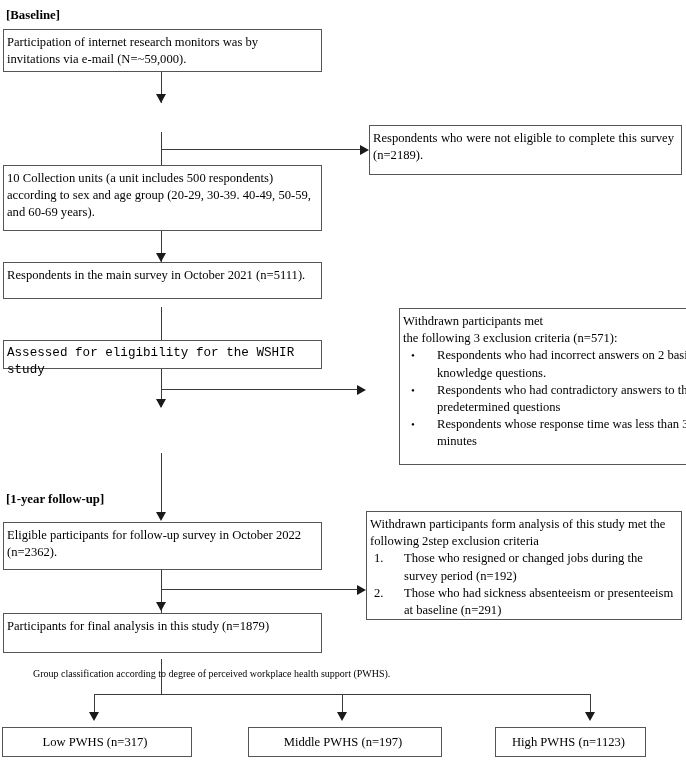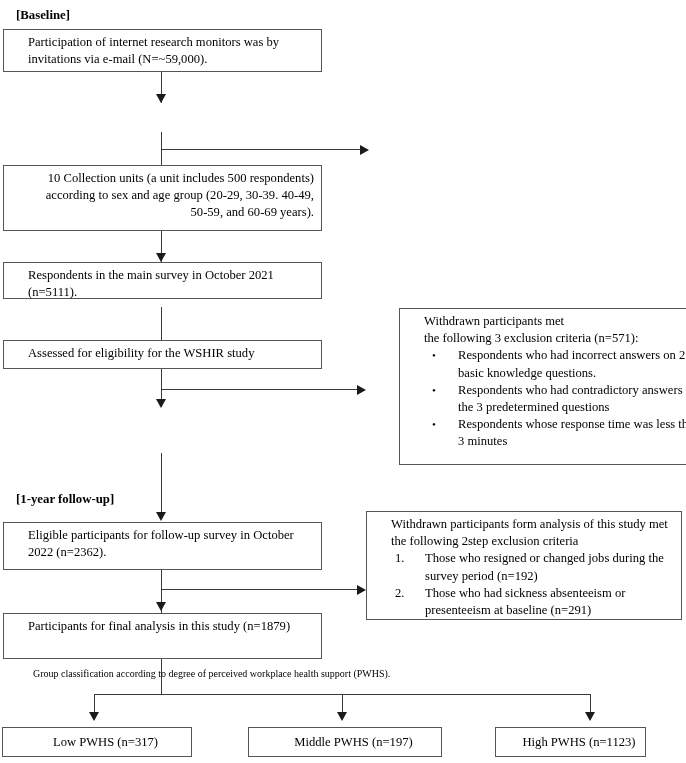--- a/index.html
+++ b/index.html
@@ -15,29 +15,28 @@
     font-family: "Liberation Serif", "DejaVu Serif", serif;
     font-size: 12.6px;
     color: #000000;
     overflow: hidden;
   }
   .box {
     position: absolute;
     box-sizing: border-box;
     border: 1.2px solid #555555;
     background: #ffffff;
-    padding: 4px 7px 3px 24px;
+    padding: 4px 7px 3px 3px;
     line-height: 17.2px;
   }
   .section-label {
     position: absolute;
     font-weight: bold;
     font-size: 12.8px;
     white-space: nowrap;
-    margin-left: 10px;
   }
   .plain-text {
     position: absolute;
     white-space: nowrap;
     font-size: 10px;
   }
   
   .vline {
     position: absolute;
     width: 0;
@@ -98,31 +97,32 @@
   <div class="box" style="left:3px; top:29px; width:319px; height:43px;">Participation of internet research monitors was by invitations via e-mail (N=~59,000).</div>
 
   <div class="vline" style="left:161px; top:72px; height:31px;"></div>
   <div class="arrow-down" style="left:156px; top:94px;"></div>
 
 
   <div class="vline" style="left:161px; top:132px; height:33px;"></div>
   <div class="hline" style="left:161px; top:149px; width:204px;"></div>
   <div class="arrow-right" style="left:360px; top:145px;"></div>
 
+  <div class="box" style="left:369px; top:125px; width:313px; height:50px; text-align:justify;">Respondents who were not eligible to complete this survey (n=2189).</div>
 
-  <div class="box" style="left:3px; top:165px; width:319px; height:66px;text-align:right;">10 Collection units (a unit includes 500 respondents) according to sex and age group (20-29, 30-39. 40-49, 50-59, and 60-69 years).</div>
+  <div class="box" style="left:3px; top:165px; width:319px; height:66px;">10 Collection units (a unit includes 500 respondents) according to sex and age group (20-29, 30-39. 40-49, 50-59, and 60-69 years).</div>
 
   <div class="vline" style="left:161px; top:231px; height:31px;"></div>
   <div class="arrow-down" style="left:156px; top:253px;"></div>
 
   <div class="box" style="left:3px; top:262px; width:319px; height:37px;">Respondents in the main survey in October 2021 (n=5111).</div>
 
   <div class="vline" style="left:161px; top:307px; height:33px;"></div>
 
-  <div class="box" style="left:3px; top:340px; width:319px; height:29px;">Assessed for eligibility for the WSHIR study</div>
+  <div class="box" style="left:3px; top:340px; width:319px; height:29px;font-family:Liberation Mono, monospace;">Assessed for eligibility for the WSHIR study</div>
 
   <div class="vline" style="left:161px; top:369px; height:38px;"></div>
   <div class="hline" style="left:161px; top:389px; width:201px;"></div>
   <div class="arrow-right" style="left:357px; top:385px;"></div>
   <div class="arrow-down" style="left:156px; top:399px;"></div>
 
   <div class="box" style="left:366px; top:308px; width:316px; height:157px;margin-left:33px;">
     <span class="lead-line">Withdrawn participants met</span>
     <span class="lead-line">the following 3 exclusion criteria (n=571):</span>
     <ul class="blist">
@@ -161,21 +161,21 @@
         <span class="marker num">1.</span>
         <span>Those who resigned or changed jobs during the survey period (n=192)</span>
       </li>
       <li>
         <span class="marker num">2.</span>
         <span>Those who had sickness absenteeism or presenteeism at baseline (n=291)</span>
       </li>
     </ul>
   </div>
 
-  <div class="box" style="left:3px; top:613px; width:319px; height:46px;">Participants for final analysis in this study (n=1879)</div>
+  <div class="box" style="left:3px; top:613px; width:319px; height:40px;">Participants for final analysis in this study (n=1879)</div>
 
   <div class="vline" style="left:161px; top:659px; height:36px;"></div>
 
   <div class="plain-text" style="left:33px; top:668px;">Group classification according to degree of perceived workplace health support (PWHS).</div>
 
   <div class="hline" style="left:94px; top:694px; width:497px;"></div>
 
   <div class="vline" style="left:94px; top:694px; height:24px;"></div>
   <div class="arrow-down" style="left:89px; top:712px;"></div>
 

